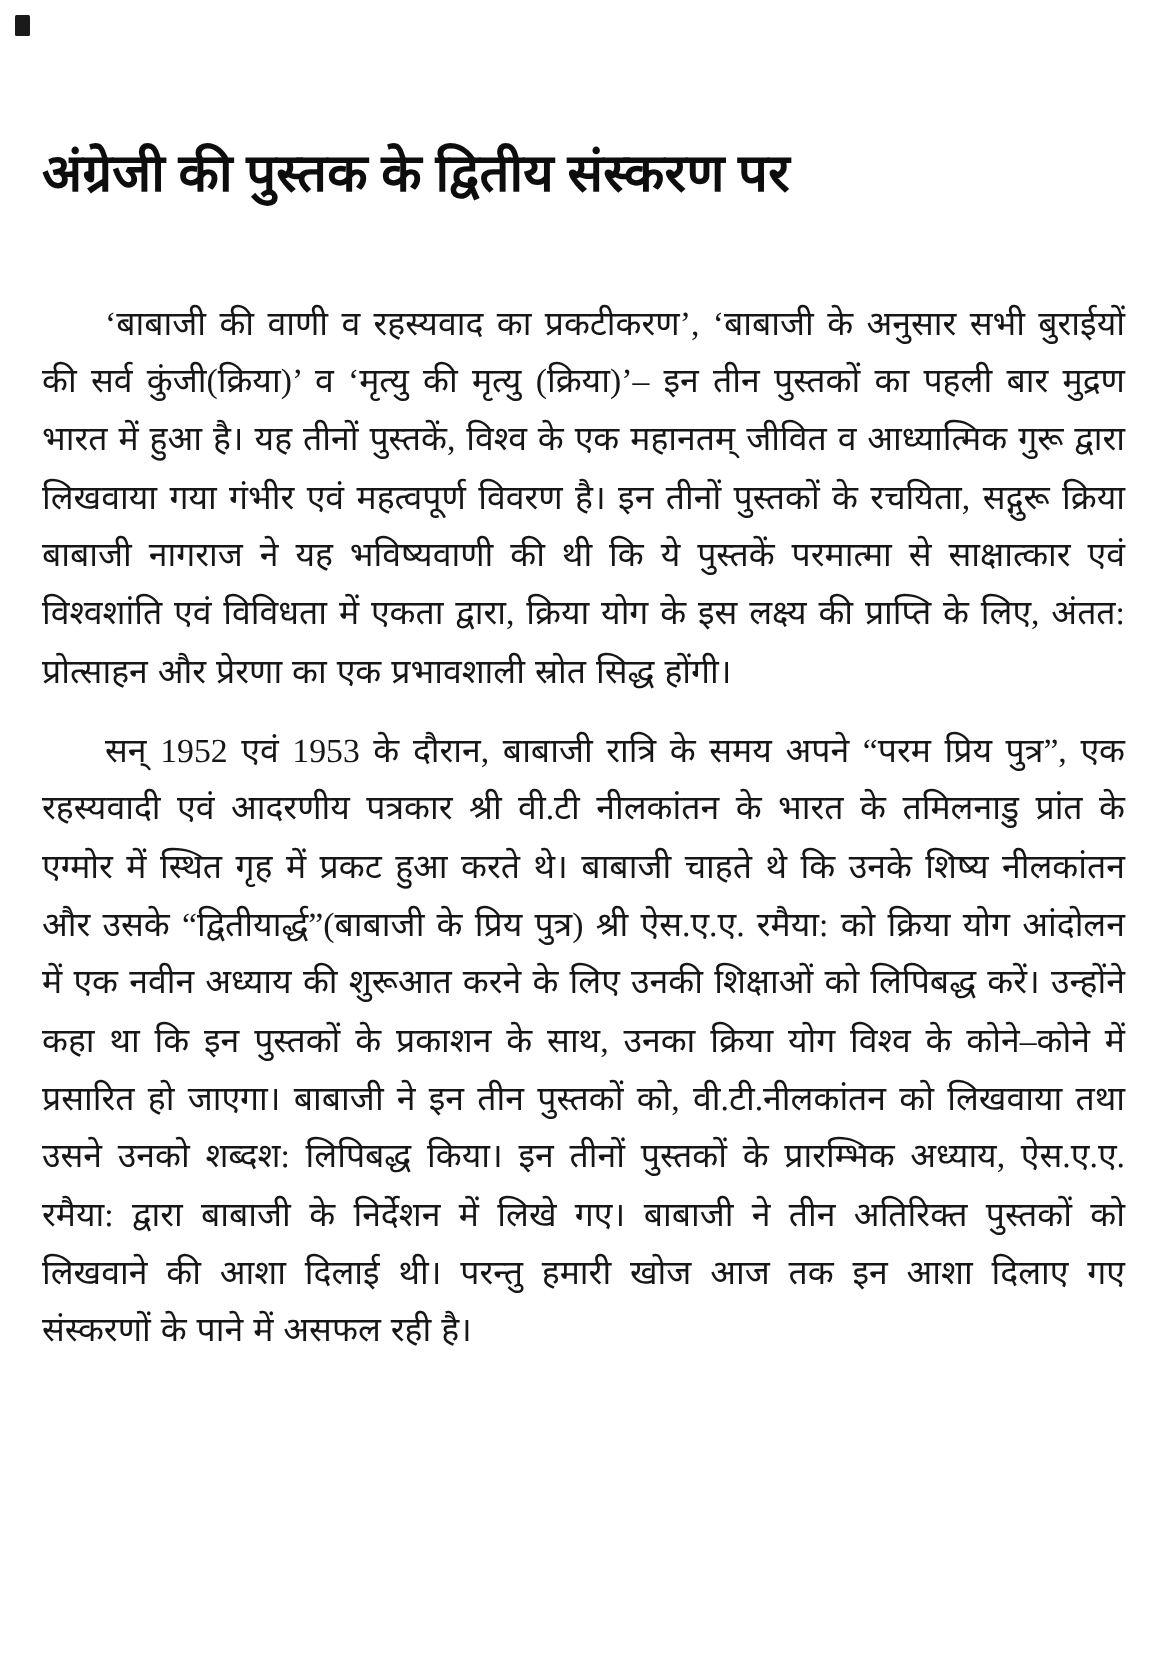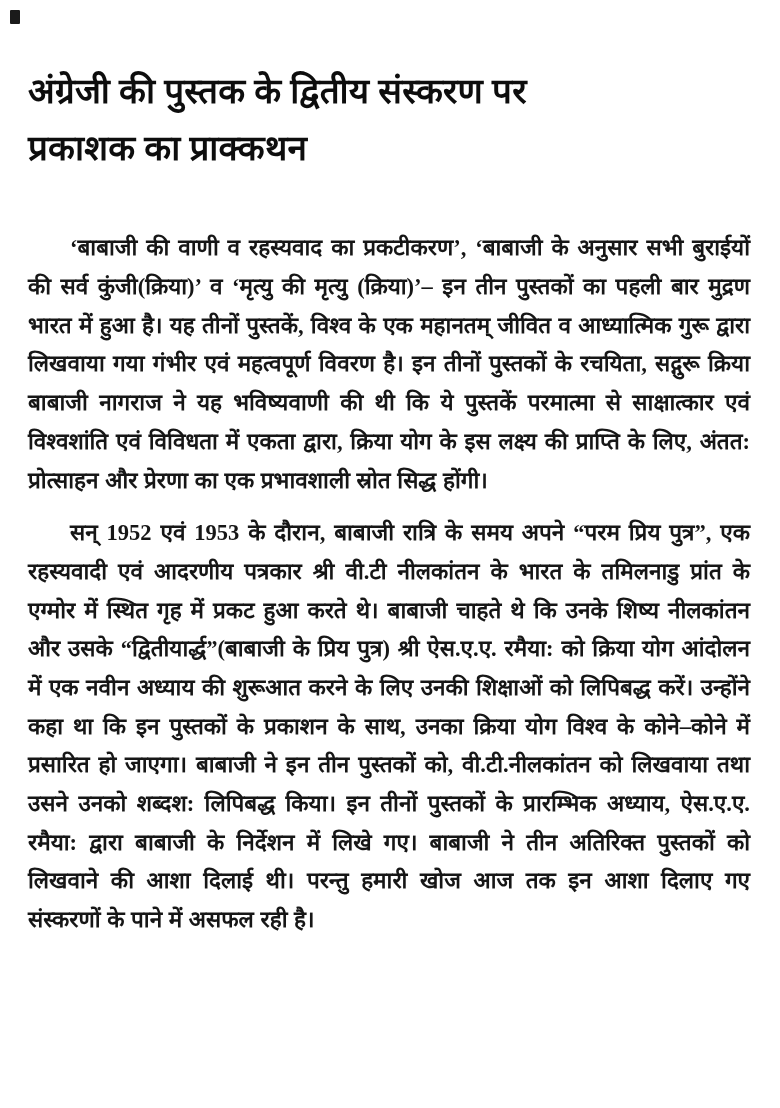--- a/index.html
+++ b/index.html
@@ -9,21 +9,21 @@
   }
   .page {
     position: relative;
     width: 780px;
     height: 1108px;
     margin: 0 auto;
     background: #ffffff;
     color: #111111;
     font-family: "Liberation Serif", "DejaVu Serif", serif;
     box-sizing: border-box;
-    padding: 64px 30px 40px 28px;
+    padding: 88px 30px 40px 28px;
     overflow: hidden;
   }
   .corner-mark {
     position: absolute;
     top: 10px;
     left: 10px;
     width: 10px;
     height: 14px;
     background: #1a1a1a;
     border-radius: 1px;
@@ -37,34 +37,32 @@
     letter-spacing: 0.2px;
   }
   .body-text p {
     margin: 0 0 14px 0;
     font-size: 22.5px;
     line-height: 1.72;
     text-align: justify;
     text-indent: 42px;
     color: #161616;
     word-spacing: 1px;
-    font-weight: bold;
   }
   .body-text p:last-child {
     margin-bottom: 12px;
   }
 </style>
 </head>
 <body>
 
 <div class="page">
   <div class="corner-mark"></div>
 
   <h1 class="doc-title">
     <span>अंग्रेजी की पुस्तक के द्वितीय संस्करण पर</span><br>
-    <span>प्रकाशक का प्राक्कथन</span>
   </h1>
 
   <div class="body-text">
     <p>‘बाबाजी की वाणी व रहस्यवाद का प्रकटीकरण’, ‘बाबाजी के अनुसार सभी बुराईयों की सर्व कुंजी(क्रिया)’ व ‘मृत्यु की मृत्यु (क्रिया)’– इन तीन पुस्तकों का पहली बार मुद्रण भारत में हुआ है। यह तीनों पुस्तकें, विश्व के एक महानतम् जीवित व आध्यात्मिक गुरू द्वारा लिखवाया गया गंभीर एवं महत्वपूर्ण विवरण है। इन तीनों पुस्तकों के रचयिता, सद्गुरू क्रिया बाबाजी नागराज ने यह भविष्यवाणी की थी कि ये पुस्तकें परमात्मा से साक्षात्कार एवं विश्वशांति एवं विविधता में एकता द्वारा, क्रिया योग के इस लक्ष्य की प्राप्ति के लिए, अंतत: प्रोत्साहन और प्रेरणा का एक प्रभावशाली स्रोत सिद्ध होंगी।</p>
     <p>सन् 1952 एवं 1953 के दौरान, बाबाजी रात्रि के समय अपने “परम प्रिय पुत्र”, एक रहस्यवादी एवं आदरणीय पत्रकार श्री वी.टी नीलकांतन के भारत के तमिलनाडु प्रांत के एग्मोर में स्थित गृह में प्रकट हुआ करते थे। बाबाजी चाहते थे कि उनके शिष्य नीलकांतन और उसके “द्वितीयार्द्ध”(बाबाजी के प्रिय पुत्र) श्री ऐस.ए.ए. रमैया: को क्रिया योग आंदोलन में एक नवीन अध्याय की शुरूआत करने के लिए उनकी शिक्षाओं को लिपिबद्ध करें। उन्होंने कहा था कि इन पुस्तकों के प्रकाशन के साथ, उनका क्रिया योग विश्व के कोने–कोने में प्रसारित हो जाएगा। बाबाजी ने इन तीन पुस्तकों को, वी.टी.नीलकांतन को लिखवाया तथा उसने उनको शब्दश: लिपिबद्ध किया। इन तीनों पुस्तकों के प्रारम्भिक अध्याय, ऐस.ए.ए. रमैया: द्वारा बाबाजी के निर्देशन में लिखे गए। बाबाजी ने तीन अतिरिक्त पुस्तकों को लिखवाने की आशा दिलाई थी। परन्तु हमारी खोज आज तक इन आशा दिलाए गए संस्करणों के पाने में असफल रही है।</p>
   </div>
 </div>
 
 </body></html>

